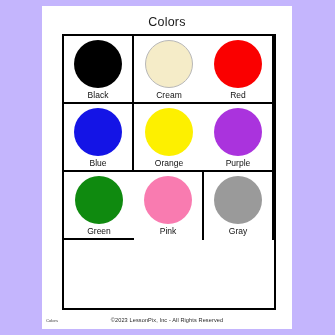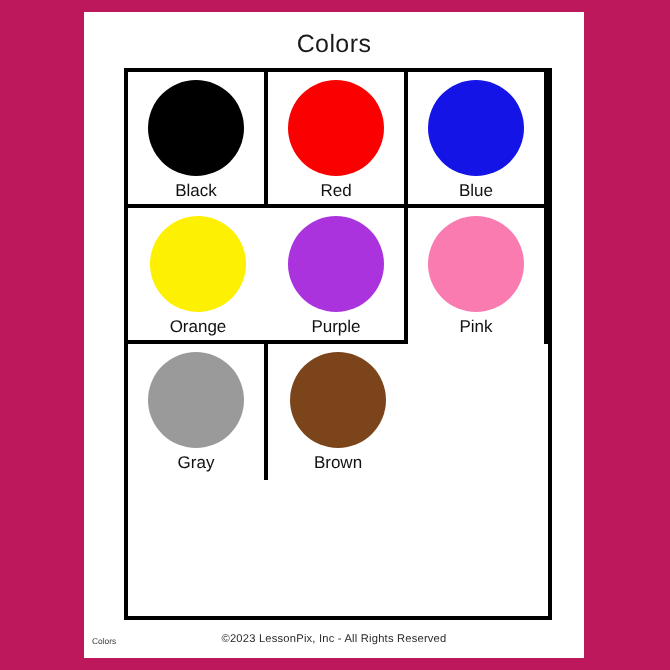--- a/index.html
+++ b/index.html
@@ -10,21 +10,21 @@
     width: 335px;
     height: 335px;
     background: #595959;
     font-family: "Liberation Sans", sans-serif;
     overflow: hidden;
   }
   #screen {
     position: relative;
     width: 335px;
     height: 335px;
-    background: #be185d;
+    background: #c4b5fd;
   }
   #page {
     position: absolute;
     left: 42px;
     top: 6px;
     width: 250px;
     height: 323px;
     background: #ffffff;
     box-sizing: border-box;
   }
@@ -106,47 +106,51 @@
 
   <div id="page">
 
     <div id="page-title">Colors</div>
 
     <div id="grid">
         <div class="cell">
           <div class="swatch" style="background: rgb(0, 0, 0);"></div>
           <div class="cell-label">Black</div>
         </div>
+        <div class="cell last-col">
+          <div class="swatch outlined" style="background: rgb(245, 236, 200);"></div>
+          <div class="cell-label">Cream</div>
+        </div>
         <div class="cell">
           <div class="swatch" style="background: rgb(250, 0, 0);"></div>
           <div class="cell-label">Red</div>
         </div>
         <div class="cell">
           <div class="swatch" style="background: rgb(20, 20, 230);"></div>
           <div class="cell-label">Blue</div>
         </div>
         <div class="cell last-col">
           <div class="swatch" style="background: rgb(253, 240, 0);"></div>
           <div class="cell-label">Orange</div>
         </div>
         <div class="cell">
           <div class="swatch" style="background: rgb(170, 51, 221);"></div>
           <div class="cell-label">Purple</div>
         </div>
+        <div class="cell last-col">
+          <div class="swatch" style="background: rgb(15, 138, 15);"></div>
+          <div class="cell-label">Green</div>
+        </div>
         <div class="cell last-row">
           <div class="swatch" style="background: rgb(249, 123, 176);"></div>
           <div class="cell-label">Pink</div>
         </div>
         <div class="cell last-row">
           <div class="swatch" style="background: rgb(154, 154, 154);"></div>
           <div class="cell-label">Gray</div>
-        </div>
-        <div class="cell last-col last-row">
-          <div class="swatch" style="background: rgb(123, 68, 26);"></div>
-          <div class="cell-label">Brown</div>
         </div>
       </div>
 
     <div id="footer-left">Colors</div>
 
     <div id="footer-center">©2023 LessonPix, Inc - All Rights Reserved</div>
 
   </div>
 
 </div>

